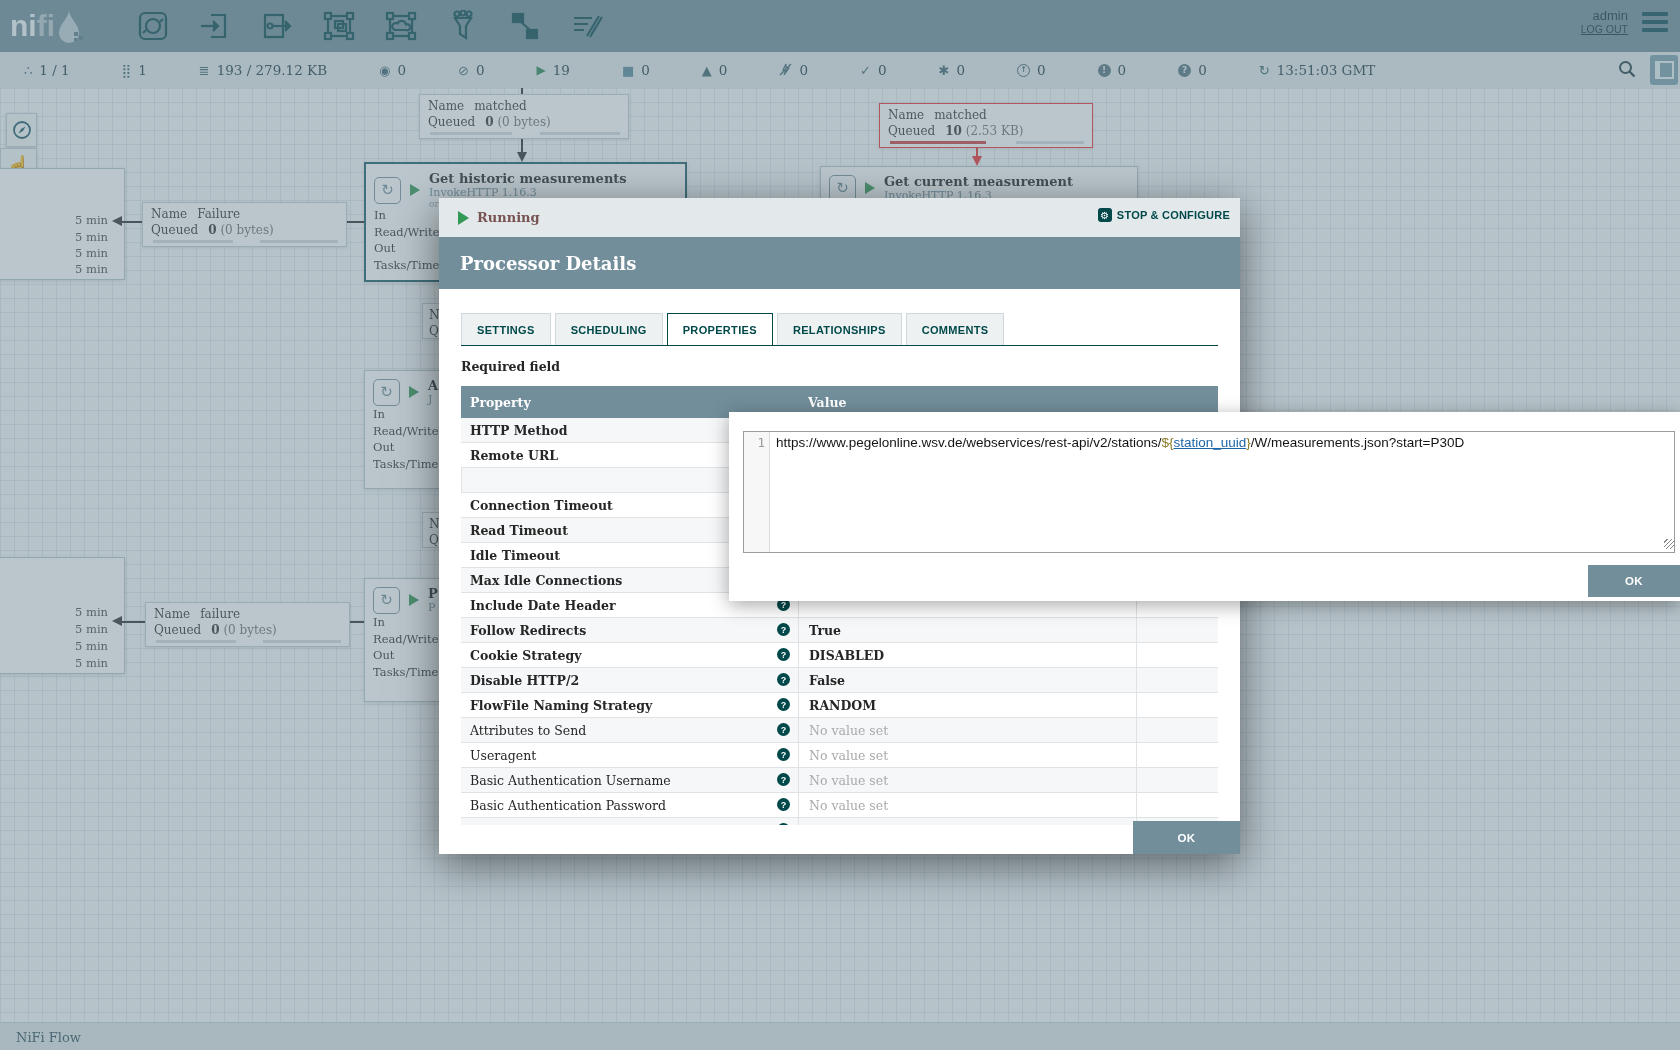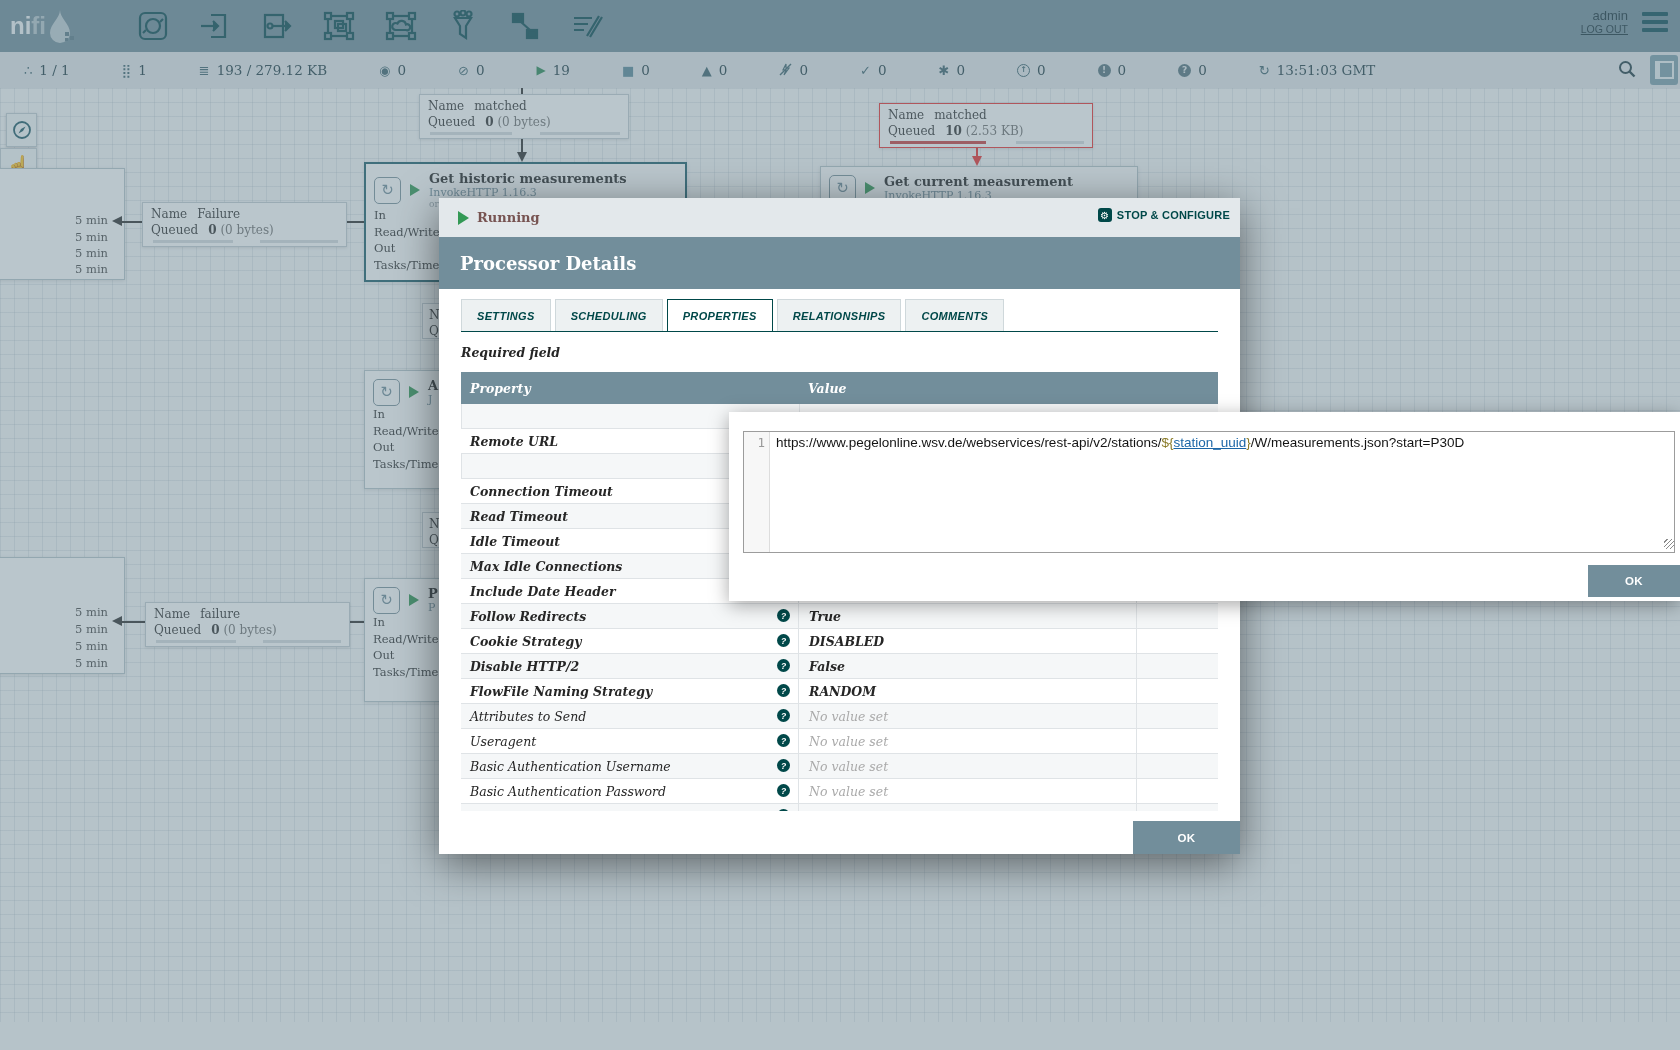--- a/index.html
+++ b/index.html
@@ -1,21 +1,21 @@
 <!DOCTYPE html>
 <html><head>
 <meta charset="utf-8">
 <style>
   html,body{margin:0;padding:0;background:#555;}
   #screen{position:relative;width:1680px;height:1050px;overflow:hidden;
     font-family:"DejaVu Serif",serif;background:#f7f9fa;}
   
   #topbar{position:absolute;left:0;top:0;width:100%;height:52px;background:#728e9b;z-index:1;}
   #logo{position:absolute;left:10px;top:6px;display:flex;align-items:flex-end;
-    font-family:"Liberation Sans",sans-serif;font-weight:bold;font-size:24px;line-height:40px;}
+    font-family:"Liberation Sans",sans-serif;font-weight:bold;font-size:30px;line-height:40px;}
   #logo .l1{color:#f2f6f7;}
   #logo .l2{color:rgba(242,246,247,.55);}
   #comp-toolbar{position:absolute;left:136px;top:9px;display:flex;gap:28px;}
   .tbico{width:34px;height:34px;display:flex;align-items:center;justify-content:center;}
   .tbico svg{stroke:#0b4a52;fill:none;stroke-width:2.2;}
   #account{position:absolute;right:52px;top:8px;text-align:right;
     font-family:"Liberation Sans",sans-serif;}
   #account .user{font-size:13px;color:#17323c;}
   #account .logout{font-size:10.5px;color:#17323c;text-decoration:underline;cursor:pointer;}
   #hamburger{position:absolute;right:12px;top:12px;width:26px;cursor:pointer;}
@@ -94,21 +94,21 @@
   #dlg-status{height:39px;background:#e3e8eb;display:flex;align-items:center;position:relative;}
   #dlg-status .play{width:0;height:0;border-left:11px solid #339955;border-top:7px solid transparent;
     border-bottom:7px solid transparent;margin-left:19px;}
   #dlg-status .runlbl{margin-left:8px;font-size:13px;font-weight:bold;color:#775351;}
   #stopcfg{position:absolute;right:10px;top:10px;display:flex;align-items:center;gap:5px;
     cursor:pointer;font-family:"Liberation Sans",sans-serif;font-size:11px;font-weight:bold;
     color:#004849;letter-spacing:.02em;}
   #stopcfg .gicon{width:14px;height:14px;background:#004849;border-radius:3px;color:#fff;
     display:flex;align-items:center;justify-content:center;font-size:10px;
     font-family:"DejaVu Sans",sans-serif;}
-  #dlg-body{padding:10px 22px 0 22px;font-style:italic;}
+  #dlg-body{padding:24px 22px 0 22px;}
   #tabs{display:flex;gap:4px;border-bottom:1px solid #004849;height:32px;
     font-family:"Liberation Sans",sans-serif;font-size:11px;font-weight:bold;color:#004849;}
   .tab{padding:0 15px;display:flex;align-items:center;background:#edf1f2;
     border:1px solid #cfd8db;border-bottom:none;cursor:pointer;letter-spacing:.03em;}
   .tab.active{background:#fff;border:1px solid #004849;margin-bottom:-1px;}
   #required-note{margin-top:13px;font-size:12.5px;font-weight:bold;color:#262626;height:15px;}
   #ptable{margin-top:12px;}
   #ptable-head{display:flex;height:32px;background:#728e9b;color:#fff;
     font-size:12.5px;font-weight:bold;align-items:center;}
   #ptable-head .hc1{width:337px;padding-left:9px;box-sizing:border-box;}
@@ -452,20 +452,23 @@
         <div>Tasks/Time</div>
       </div>
     </div>
     <div class="sliverlabel" style="left:422px;top:424px;height:28px;">
       <div>Na</div>
       <div>Qu</div>
     </div>
 
   </div>
 
+  <div id="bottombar">
+    <span id="breadcrumb">NiFi Flow</span>
+  </div>
 
   <div id="veil"></div>
 
   <div id="dialog">
     <div id="dlg-status">
       <span class="play"></span>
       <span class="runlbl">Running</span>
       <span id="stopcfg">
         <span class="gicon">⚙</span>
         <span>STOP &amp; CONFIGURE</span>
@@ -482,20 +485,24 @@
         <span class="tab">RELATIONSHIPS</span>
         <span class="tab">COMMENTS</span>
       </div>
       <div id="required-note">Required field</div>
       <div id="ptable">
         <div id="ptable-head">
           <span class="hc1">Property</span>
           <span class="hc2">Value</span>
         </div>
         <div class="prow req">
+          <div class="pcell">
+              <span class="pname">HTTP Method</span>
+              <span class="help">?</span>
+            </div>
           <div class="vcell"></div>
             <div class="xcell"></div>
         </div>
         <div class="prow req">
           <div class="pcell">
               <span class="pname">Remote URL</span>
               <span class="help">?</span>
             </div>
           <div class="vcell"></div>
             <div class="xcell"></div>

